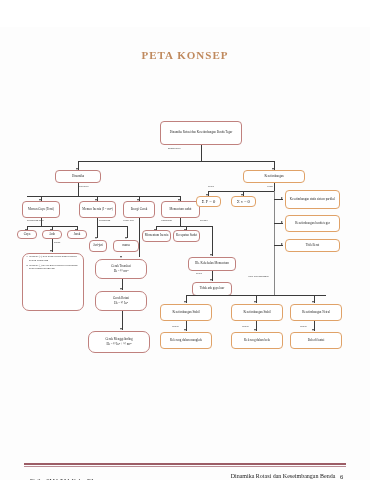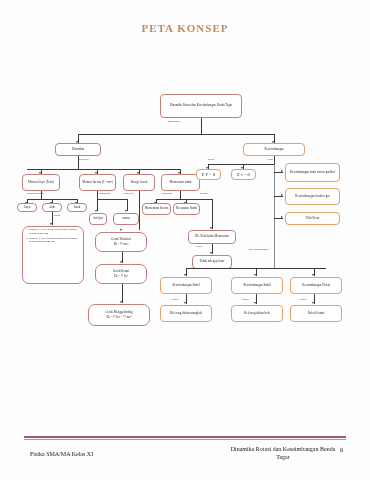--- a/index.html
+++ b/index.html
@@ -6,20 +6,21 @@
   body{
     width:370px;height:480px;
     background:#ffffff;
     font-family:"Liberation Serif", serif;
     overflow:hidden;
     position:relative;
   }
   .page{
     position:absolute;inset:0;
     background:#fdfdfd;
+    margin-top:27px;
   }
   .title{
     position:absolute;top:22px;left:0;width:370px;
     text-align:center;
     font-size:11px;font-weight:bold;letter-spacing:1px;
     color:#c08a5e;
     font-family:"Liberation Serif", serif;
   }
   
   .node{

